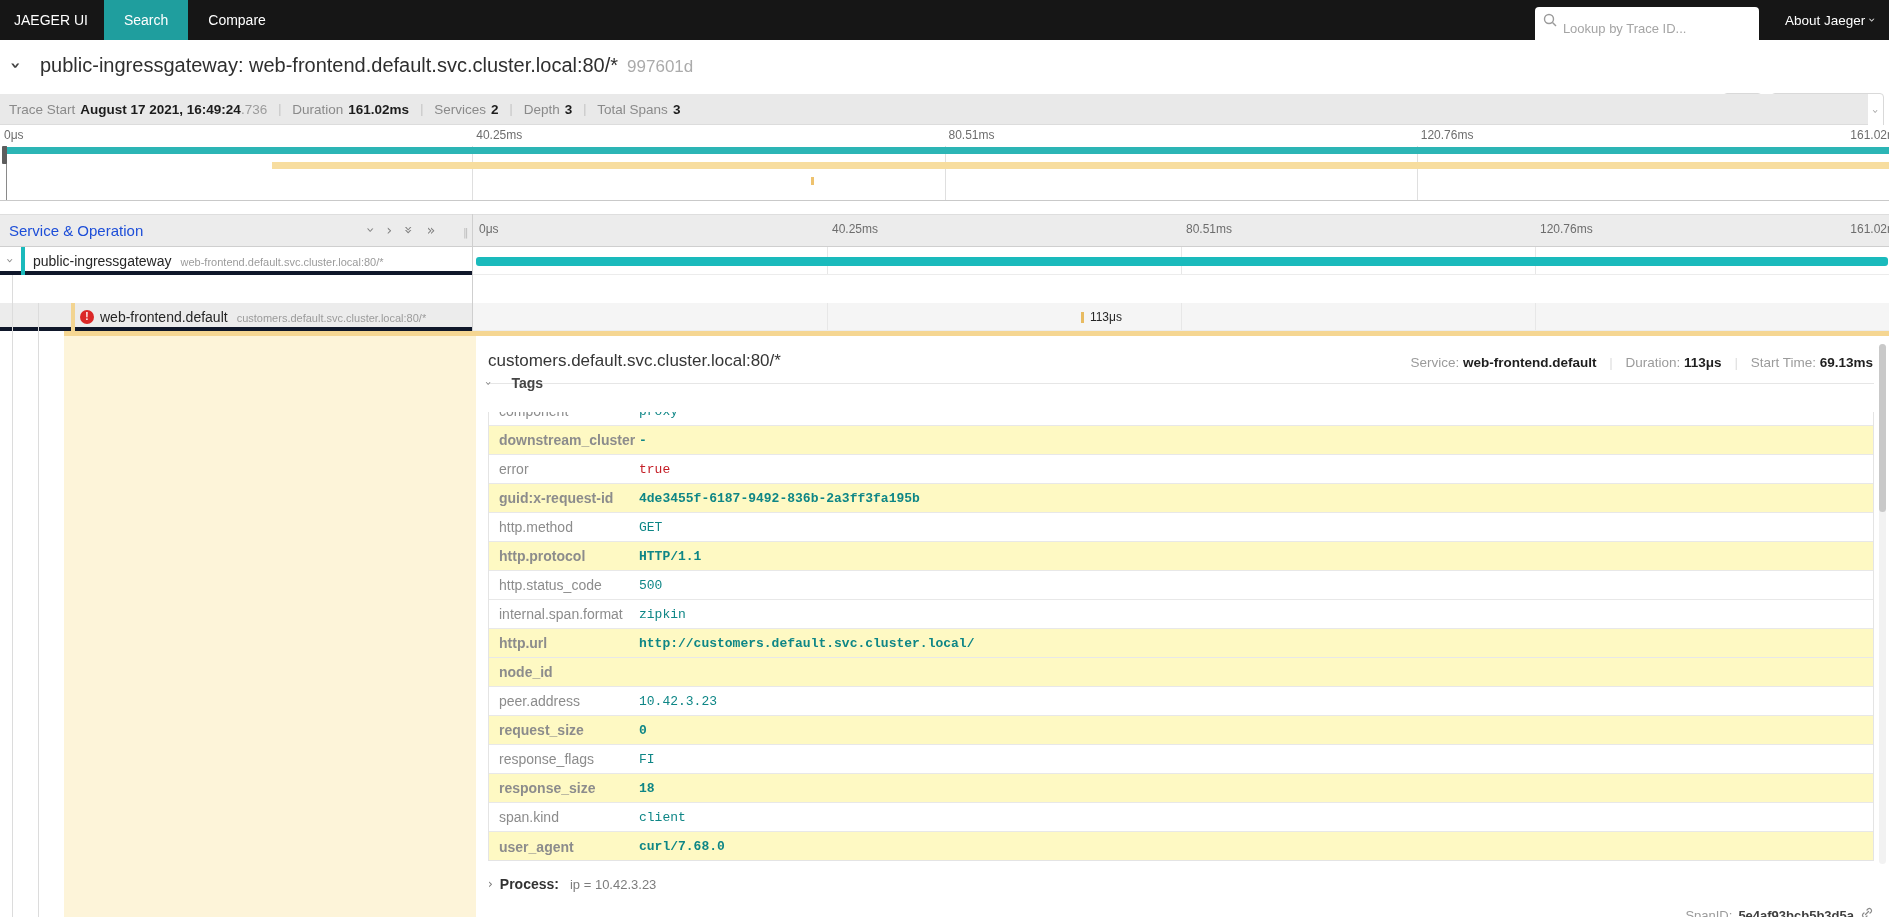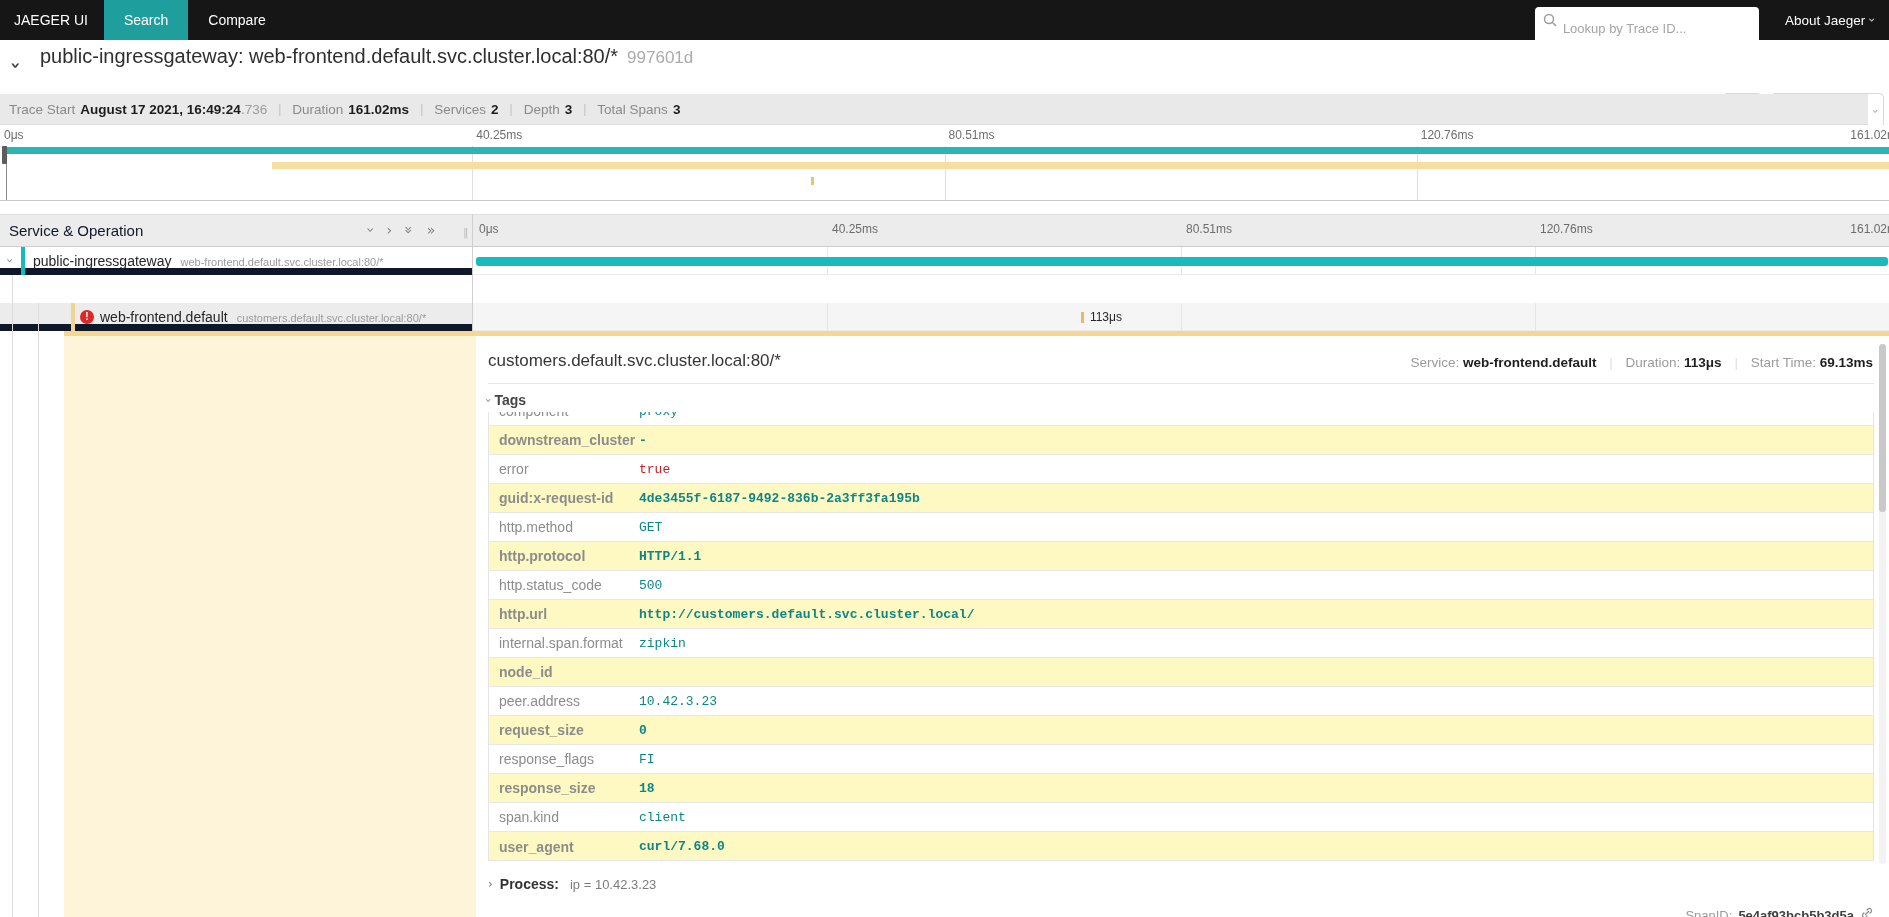--- a/index.html
+++ b/index.html
@@ -19,21 +19,21 @@
   .nav-search { position:relative; width:224px; height:26px; }
   .nav-search input { width:100%; height:42px; border:none; border-radius:4px; background:#fff; padding:0 8px 0 28px; font-size:13px; color:#333; outline:none; font-family:"Liberation Sans",sans-serif; }
   .nav-search input::placeholder { color:#a5a5a5; }
   .nav-search .mag { position:absolute; left:8px; top:6px; }
   .nav-about { color:#fff; font-size:13.5px; display:flex; align-items:center; gap:5px; cursor:pointer; }
   .nav-about .glyph { color:#ddd; font-size:12px; }
 
   
   .titlebar { position:absolute; left:0; top:40px; width:1889px; height:54px; background:#fff; }
   .tt-chev { position:absolute; left:12px; top:17px; color:#444; font-size:17px; font-weight:700; }
-  .tt-title { position:absolute; left:40px; top:5px; font-size:20px; color:#2f2f2f; font-weight:500; white-space:nowrap; }
+  .tt-title { position:absolute; left:40px; top:14px; font-size:20px; color:#2f2f2f; font-weight:500; white-space:nowrap; }
   .tt-id { font-size:17px; color:#ababab; font-weight:400; margin-left:9px; }
   .find-group { position:absolute; left:1272px; top:54px; width:441px; height:34px; border:1px solid #d9d9d9; border-radius:4px; background:#fff; display:flex; }
   .find-group input { flex:0 0 322px; border:none; outline:none; padding:0 10px; font-size:13.5px; color:#444; border-radius:4px 0 0 4px; font-family:"Liberation Sans",sans-serif; }
   .find-group input::placeholder { color:#b8b8b8; }
   .find-suffix { flex:1; background:#f3f3f3; border-left:1px solid #e3e3e3; border-radius:0 4px 4px 0; display:flex; align-items:center; justify-content:space-evenly; }
   .find-suffix .glyph { color:#c9c9c9; font-size:13px; }
   .cmd-btn { position:absolute; left:1723px; top:53px; width:39px; height:36px; border:1px solid #d9d9d9; border-radius:4px; background:#fff; display:flex; align-items:center; justify-content:center; font-size:17px; color:#555; cursor:pointer; }
   .view-btn { position:absolute; left:1771px; top:53px; width:113px; height:36px; border:1px solid #d9d9d9; border-radius:4px; background:#fff; display:flex; align-items:center; justify-content:center; gap:7px; font-size:13.5px; color:#555; cursor:pointer; }
   .view-btn .glyph { color:#999; font-size:11px; }
 
@@ -52,31 +52,31 @@
   .mm-grid { position:absolute; top:0; bottom:0; width:1px; background:#dfdfdf; }
   .mm-bar { position:absolute; height:7px; }
   .mm-bar.teal { left:6px; right:0; top:1px; background:#2cb5b5; }
   .mm-bar.tan  { left:14.39%; right:0; top:16px; background:#f7dd9f; }
   .mm-tick { position:absolute; left:42.93%; top:31px; width:3px; height:8px; background:#eec26e; }
   .mm-scrub-line { position:absolute; left:6px; top:0; bottom:0; width:1px; background:#8a8a8a; }
   .mm-scrub-handle { position:absolute; left:2px; top:0; width:5px; height:18px; background:#5d5d5d; border-radius:1px; }
 
   
   .tlheader { position:absolute; left:0; top:214px; width:1889px; height:33px; background:#ececec; border-top:1px solid #dedede; border-bottom:1px solid #cfcfcf; }
-  .tlh-title { position:absolute; left:9px; top:7px; font-size:15px; color:#0f172a; }
+  .tlh-title { position:absolute; left:9px; top:7px; font-size:15px; color:#1d4ed8; }
   .tlh-icons { position:absolute; left:368px; top:8px; display:flex; gap:13px; align-items:center; }
   .tlh-icons .glyph { color:#828282; font-size:14px; cursor:pointer; }
   .tlh-grip { position:absolute; left:463px; top:12px; color:#bdbdbd; font-size:11px; cursor:col-resize; }
   .hdr-ticks { position:absolute; left:473px; top:7px; width:1416px; height:20px; overflow:hidden; }
   .vdivider { position:absolute; left:472px; top:214px; width:1px; height:117px; background:#cfcfcf; }
 
   
   .srow { position:absolute; left:0; width:1889px; height:28px; }
   .r1 { top:247px; } .r2 { top:275px; } .r3 { top:303px; }
-  .srow-left { position:absolute; left:0; top:0; width:472px; height:28px; border-bottom:7px solid #0f172a; }
+  .srow-left { position:absolute; left:0; top:0; width:472px; height:28px; border-bottom:4px solid #0f172a; }
   .srow-tl { position:absolute; left:473px; top:0; width:1416px; height:28px; border-bottom:1px solid #ececec; }
   .r3 .srow-left { background:#ececec; }
   .r3 .srow-tl { background:#f5f5f5; }
   .tl-grid { position:absolute; top:0; bottom:0; width:1px; background:#e7e7e7; }
   .tree-chev { position:absolute; top:7px; color:#8a8a8a; font-size:13px; cursor:pointer; }
   .accent { position:absolute; top:0; width:4px; height:28px; }
   .svc { position:absolute; top:6px; font-size:14px; font-weight:500; color:#262626; white-space:nowrap; }
   .op { font-size:11px; font-weight:400; color:#9b9b9b; margin-left:9px; }
   .err-badge { position:absolute; left:80px; top:7px; width:14px; height:14px; border-radius:50%; background:#db2828; color:#fff; font-size:10px; font-weight:700; text-align:center; line-height:14px; }
   .bar { position:absolute; top:10px; height:9px; border-radius:3px; }
@@ -92,21 +92,21 @@
   .ig1 { left:12px; top:275px; } .ig2 { left:38px; top:303px; }
   .detail-topband { position:absolute; left:64px; right:0; top:331px; height:5px; background:#f5d692; }
   .detail-cream { position:absolute; left:64px; top:336px; width:412px; bottom:0; background:#fdf4d9; }
   .detail { position:absolute; left:476px; top:336px; right:0; bottom:0; background:#fff; }
   .d-title { position:absolute; left:12px; top:15px; font-size:17px; color:#363636; font-weight:500; }
   .d-stats { position:absolute; right:16px; top:19px; font-size:13.5px; white-space:nowrap; }
   .d-stat-label { color:#9b9b9b; }
   .d-stat-val { color:#1f1f1f; font-weight:700; }
   .d-stat-sep { color:#ddd; margin:0 9px; }
   .d-divider { position:absolute; left:12px; right:15px; top:47px; height:1px; background:#e6e6e6; }
-  .tags-head { position:absolute; left:10px; top:56px; display:flex; align-items:center; gap:4px; cursor:pointer; }
+  .tags-head { position:absolute; left:10px; top:39px; display:flex; align-items:center; gap:21px; cursor:pointer; }
   .tags-head .glyph { color:#737373; font-size:11px; }
   .tags-label { font-size:14px; font-weight:600; color:#454545; }
   .tags-wrap { position:absolute; left:12px; right:15px; top:76px; height:449px; overflow:hidden; border-left:1px solid #e4e4e4; border-right:1px solid #e4e4e4; border-bottom:1px solid #e4e4e4; }
   .tags-table { margin-top:-15px; }
   .tag-row { display:flex; align-items:center; height:29px; border-bottom:1px solid #e8e8e8; background:#fff; }
   .tag-row:last-child { border-bottom:none; }
   .tag-row.alt { background:#fef9c3;font-weight:bold; }
   .tk { flex:0 0 150px; padding-left:10px; font-size:14px; color:#8c8c8c; }
   .tv { font-family:"Liberation Mono", monospace; font-size:13px; color:#0e8686; white-space:nowrap; }
   .tv-red { color:#c41d25; }
@@ -301,27 +301,27 @@
             <span class="tv">GET</span>
           </div>
         <div class="tag-row alt">
             <span class="tk">http.protocol</span>
             <span class="tv">HTTP/1.1</span>
           </div>
         <div class="tag-row">
             <span class="tk">http.status_code</span>
             <span class="tv">500</span>
           </div>
+        <div class="tag-row">
+            <span class="tk">internal.span.format</span>
+            <span class="tv">zipkin</span>
+          </div>
         <div class="tag-row alt">
             <span class="tk">http.url</span>
             <span class="tv">http://customers.default.svc.cluster.local/</span>
-          </div>
-        <div class="tag-row">
-            <span class="tk">internal.span.format</span>
-            <span class="tv">zipkin</span>
           </div>
         <div class="tag-row alt">
             <span class="tk">node_id</span>
           </div>
         <div class="tag-row">
             <span class="tk">peer.address</span>
             <span class="tv">10.42.3.23</span>
           </div>
         <div class="tag-row alt">
             <span class="tk">request_size</span>

